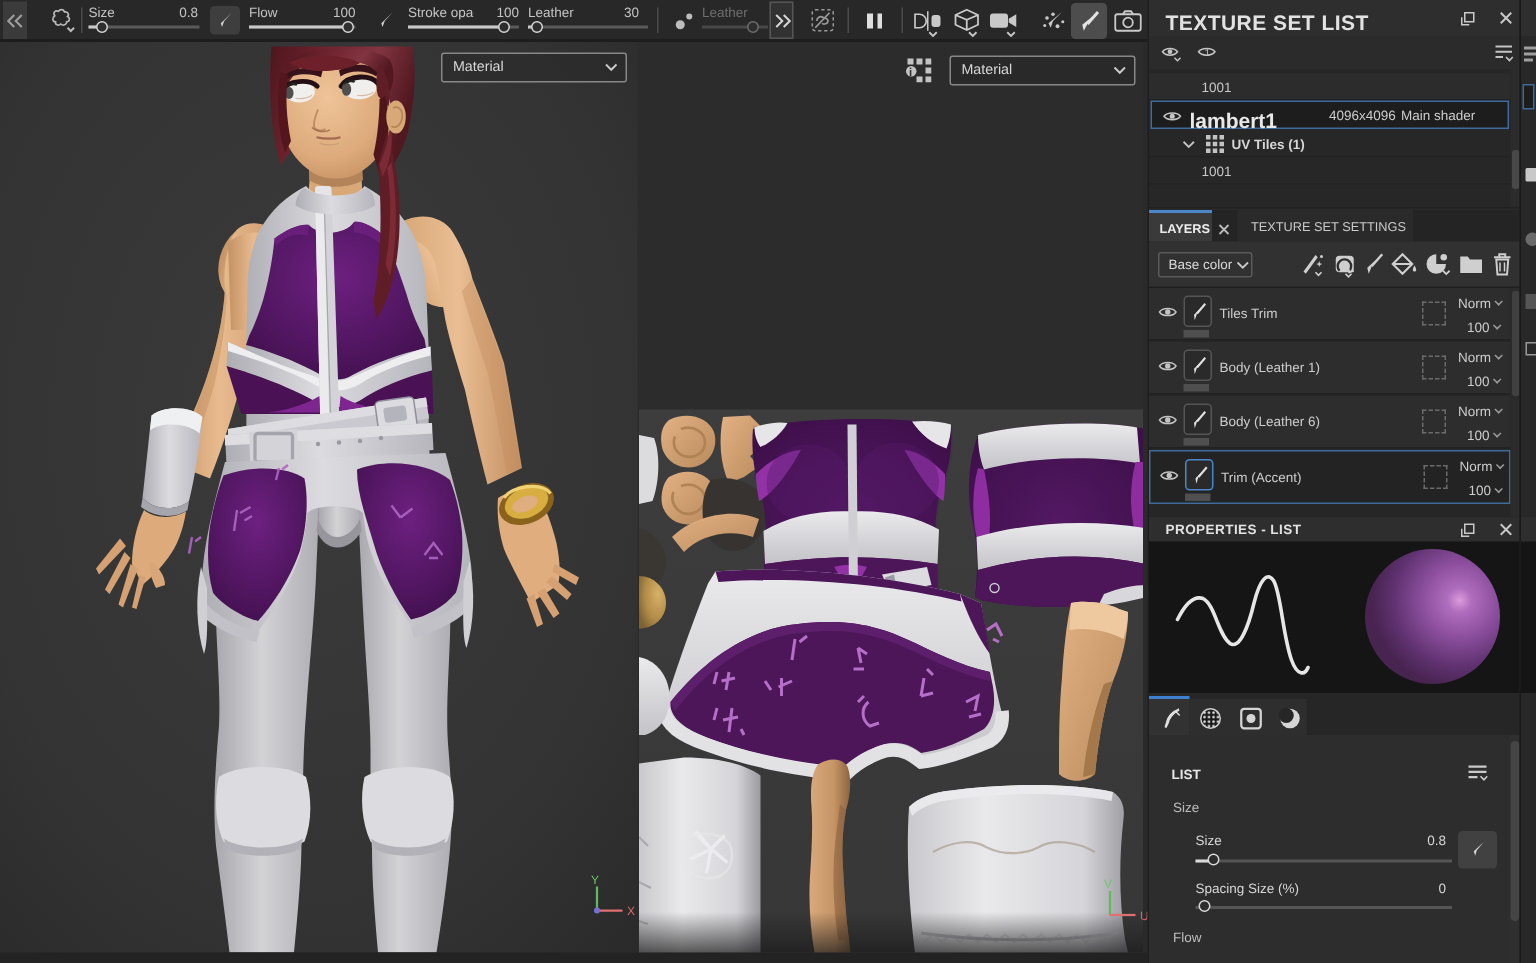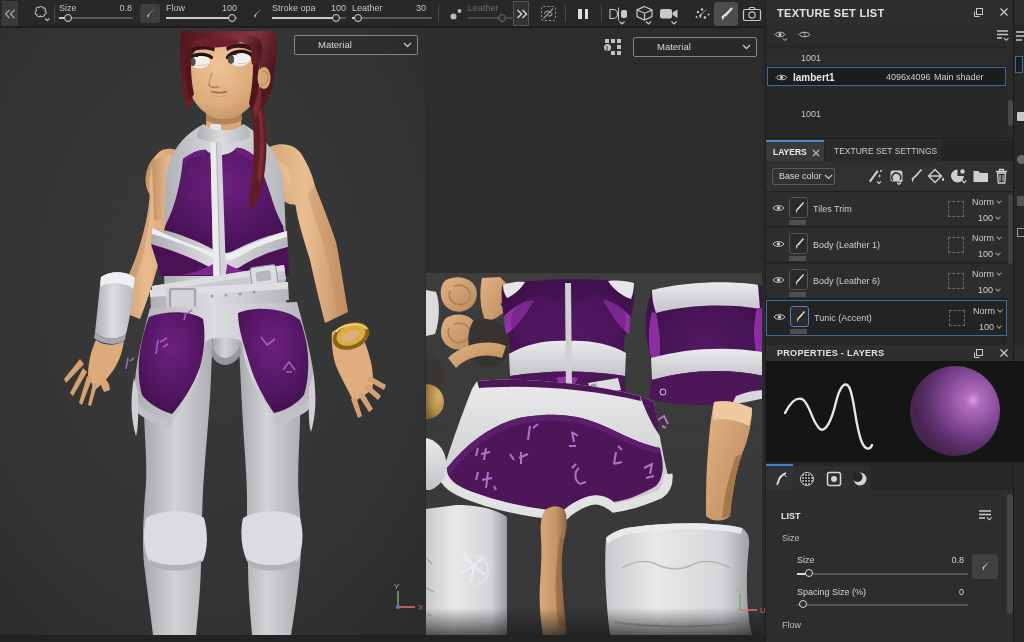--- a/index.html
+++ b/index.html
@@ -16,26 +16,26 @@
 .sl-knob { position:absolute; width:8px; height:8px; border:1.5px solid #d6d6d6; border-radius:50%; background:#2e2e2e; top:14px; }
 .vdiv { position:absolute; top:5px; width:1px; height:17px; background:#4a4a4a; }
 
 #v3d { left:0; top:28px; width:425px; height:607px;
   background:radial-gradient(ellipse 420px 420px at 46% 40%, #3d3d3d 0%, #343434 55%, #2a2a2a 100%); }
 #v2d { left:426px; top:28px; width:339px; height:607px; background:#2c2c2c; }
 #v2dtile { position:absolute; left:0px; top:245px; width:339px; height:362px;
   background:linear-gradient(#3d3d3d, #373737); }
 #footer { left:0; top:635px; width:765px; height:7px; background:#232323; }
 .mat-dd { position:absolute; height:20px; border:1px solid #878787; border-radius:2px;
-  background:rgba(40,40,40,.55); color:#d8d8d8; font-size:9.5px; line-height:18px; padding-left:23px; }
+  background:rgba(40,40,40,.55); color:#d8d8d8; font-size:9.5px; line-height:18px; padding-left:7px; }
 .mat-dd svg { position:absolute; right:5px; top:6px; }
 
 #rp { left:765px; top:0; width:248px; height:642px; background:#2b2b2b; border-left:1px solid #1e1e1e; }
 .phead { position:relative; height:24px; background:#2e2e2e; }
-.phead .t { position:absolute; left:11px; top:7px; font-size:11px; font-weight:bold; color:#e2e2e2; letter-spacing:.3px; }
+.phead .t { position:absolute; left:11px; top:7px; font-size:14px; font-weight:bold; color:#e2e2e2; letter-spacing:.3px; }
 .sect-sep { height:1px; background:#202020; }
 #sliver { left:1013px; top:0; width:11px; height:642px; background:#282828; border-left:1px solid #191919; }
 .txt { color:#c8c8c8; font-size:9px; }
 .lrow { position:absolute; left:0; width:241px; background:#2d2d2d; border-bottom:1px solid #212121; }
 .lrow .eye { position:absolute; left:6px; top:11px; }
 .lrow .thumb { position:absolute; left:23px; top:5px; width:19px; height:21px; background:#2a2a2a; border:1px solid #555; border-radius:3px; }
 .lrow .bar { position:absolute; left:23px; top:28px; width:17px; height:5px; background:#4f4f4f; }
 .lrow .nm { position:absolute; left:47px; top:12px; font-size:9px; color:#cdcdcd; }
 .lrow .dbox { position:absolute; left:182px; top:9px; width:16px; height:16px; border:1px dashed #6a6a6a; }
 .lrow .norm { position:absolute; left:206px; top:5px; font-size:9px; color:#cdcdcd; }
@@ -505,35 +505,54 @@
     </div>
     <div class="abs" style="left:0;top:46px;width:248px;height:92px;background:#272727">
       <div class="abs txt" style="left:0;top:3px;width:241px;height:18px;background:#2c2c2c;border-bottom:1px solid #222">
           <span style="position:absolute;left:35px;top:4px">1001</span>
         </div>
       <div class="abs" style="left:1px;top:21px;width:239px;height:19px;background:#1d1d1d;border:1px solid #3e6b9a">
         <svg class="abs" style="left:7px;top:5px" width="13" height="9" viewBox="0 0 13 9">
             <path d="M1 4.5 C3 1.5 10 1.5 12 4.5 C10 7.5 3 7.5 1 4.5 Z" fill="none" stroke="#c3c3c3"></path>
             <circle cx="6.5" cy="4.5" r="1.7" fill="#c3c3c3"></circle>
           </svg>
-        <span style="position:absolute;left:25px;top:4px;font-weight:bold;color:#e8e8e8;font-size:10px">lambert1</span>
+        <span style="position:absolute;left:25px;top:4px;font-weight:bold;color:#e8e8e8;font-size:14px">lambert1</span>
         <span style="position:absolute;left:118px;top:4px;color:#cdcdcd;font-size:9px">4096x4096</span>
         <span style="position:absolute;left:166px;top:4px;color:#cdcdcd;font-size:9px">Main shader</span>
+      </div>
+      <div class="abs txt" style="left:0;top:41px;width:241px;height:18px;border-bottom:1px solid #222">
+        <svg class="abs" style="left:22px;top:6px" width="9" height="7">
+            <path d="M1 1.5 L4.5 5 L8 1.5" fill="none" stroke="#c3c3c3" stroke-width="1.2"></path>
+          </svg>
+        <svg class="abs" style="left:38px;top:3px" width="12" height="12" viewBox="0 0 12 12">
+            <g fill="#c3c3c3">
+              <rect x="0" y="0" width="3" height="3"></rect>
+              <rect x="4.5" y="0" width="3" height="3"></rect>
+              <rect x="9" y="0" width="3" height="3"></rect>
+              <rect x="0" y="4.5" width="3" height="3"></rect>
+              <rect x="4.5" y="4.5" width="3" height="3"></rect>
+              <rect x="9" y="4.5" width="3" height="3"></rect>
+              <rect x="0" y="9" width="3" height="3"></rect>
+              <rect x="4.5" y="9" width="3" height="3"></rect>
+              <rect x="9" y="9" width="3" height="3"></rect>
+            </g>
+          </svg>
+        <span style="position:absolute;left:55px;top:4px;font-weight:bold;color:#d6d6d6">UV Tiles (1)</span>
       </div>
       <div class="abs txt" style="left:0;top:59px;width:241px;height:18px;border-bottom:1px solid #222">
           <span style="position:absolute;left:35px;top:4px">1001</span>
         </div>
       <div class="abs" style="left:241px;top:0;width:7px;height:92px;background:#2b2b2b">
           <div style="position:absolute;left:1px;top:54px;width:5px;height:26px;background:#484848;border-radius:2px"></div>
         </div>
     </div>
     <div class="sect-sep" style="position:absolute;top:138px;width:248px"></div>
 
     <div class="abs" style="left:0;top:140px;width:248px;height:21px;background:#242424">
-      <div class="abs" style="left:0;top:0;width:58px;height:21px;background:#3a3a3a;border-top:2px solid #4a86c8">
+      <div class="abs" style="left:0;top:0;width:42px;height:21px;background:#3a3a3a;border-top:2px solid #4a86c8">
         <span style="position:absolute;left:7px;top:5px;font-size:8.5px;font-weight:bold;color:#ececec;white-space:nowrap">LAYERS</span>
         <svg class="abs" style="left:46px;top:7px" width="8" height="8" viewBox="0 0 8 8">
             <path d="M1 1 L7 7 M7 1 L1 7" stroke="#bbb" stroke-width="1.2"></path>
           </svg>
       </div>
       <div class="abs" style="left:59px;top:0;width:117px;height:21px;background:#2a2a2a">
         <span style="position:absolute;left:9px;top:6px;font-size:8.5px;font-weight:normal;color:#c9c9c9;white-space:nowrap">TEXTURE SET SETTINGS</span>
       </div>
     </div>
 
@@ -643,32 +662,32 @@
             <path d="M1 5 C3 1.8 10 1.8 12 5 C10 8.2 3 8.2 1 5 Z" fill="none" stroke="#c3c3c3"></path>
             <circle cx="6.5" cy="5" r="1.8" fill="#c3c3c3"></circle>
           </svg>
         <div class="thumb" style="border-color:#4a86c8">
             <svg style="position:absolute;left:2px;top:2px" width="14" height="16" viewBox="0 0 14 16">
               <path d="M11.5 2.5 L6 9 L4.5 13.5 L4 9.8 Z" fill="#e0e0e0"></path>
               <path d="M11.5 2.5 L6 9" stroke="#e0e0e0" stroke-width="1.4"></path>
             </svg>
           </div>
         <div class="bar"></div>
-          <span class="nm">Tunic (Accent)</span>
+          <span class="nm">Trim (Accent)</span>
           <div class="dbox"></div>
         <span class="norm">Norm<span class="cdn"></span></span>
           <span class="pct">100<span class="cdn"></span></span>
       </div>
     </div>
     <div class="abs" style="left:241px;top:192px;width:7px;height:153px;background:#2b2b2b">
         <div style="position:absolute;left:1px;top:2px;width:5px;height:70px;background:#404040;border-radius:2px"></div>
       </div>
 
     <div style="position:absolute;left:0;top:345px;width:248px;height:16px;background:#2e2e2e">
-        <span style="position:absolute;left:11px;top:3px;font-size:9px;font-weight:bold;color:#e2e2e2;letter-spacing:.3px">PROPERTIES - LAYERS</span>
+        <span style="position:absolute;left:11px;top:3px;font-size:9px;font-weight:bold;color:#e2e2e2;letter-spacing:.3px">PROPERTIES - LIST</span>
       <svg class="abs" style="left:207px;top:3px" width="11" height="11" viewBox="0 0 11 11">
           <rect x="3.5" y="1.5" width="6" height="6" fill="none" stroke="#c9c9c9"></rect>
           <path d="M1.5 4.5 v5 h5" fill="none" stroke="#c9c9c9"></path>
         </svg>
       <svg class="abs" style="left:233px;top:3px" width="10" height="10" viewBox="0 0 10 10">
           <path d="M1.5 1.5 L8.5 8.5 M8.5 1.5 L1.5 8.5" stroke="#c9c9c9" stroke-width="1.3"></path>
         </svg>
     </div>
     <div class="abs" style="left:0;top:361px;width:248px;height:101px;background:#151515">
       <svg class="abs" style="left:0;top:0" width="248" height="101" viewBox="0 0 248 101">

